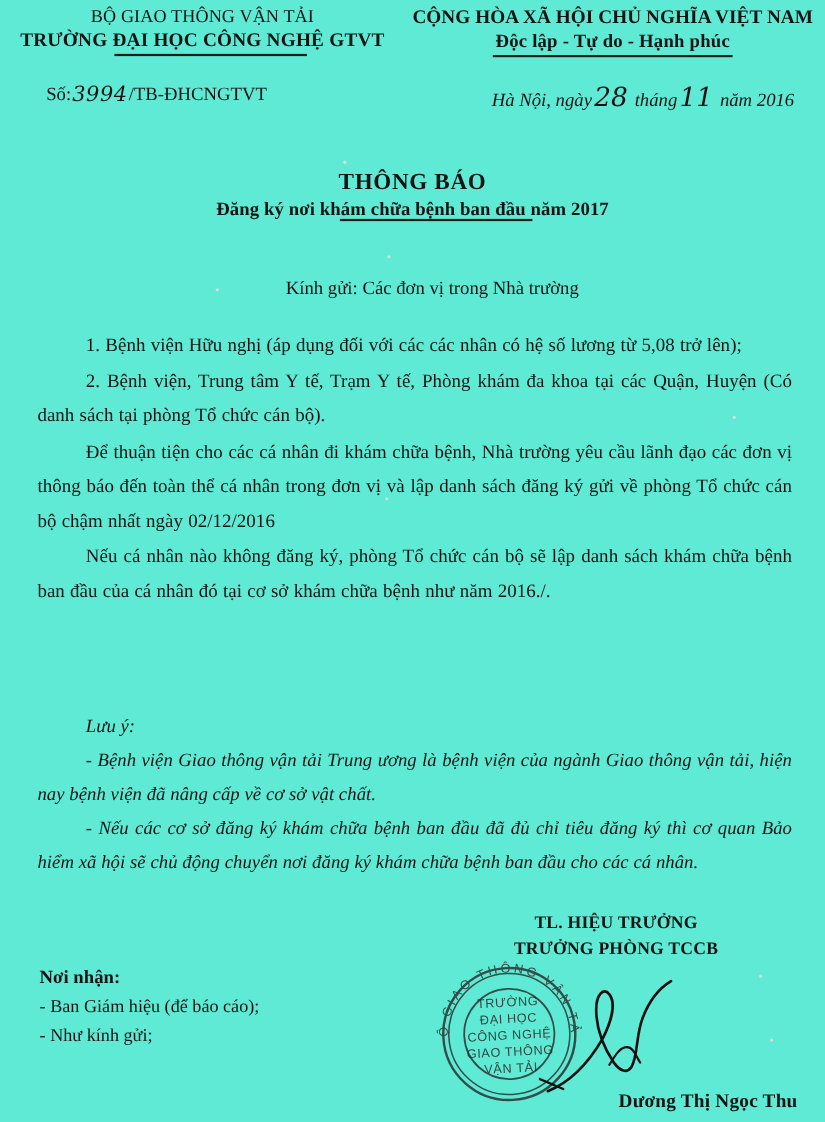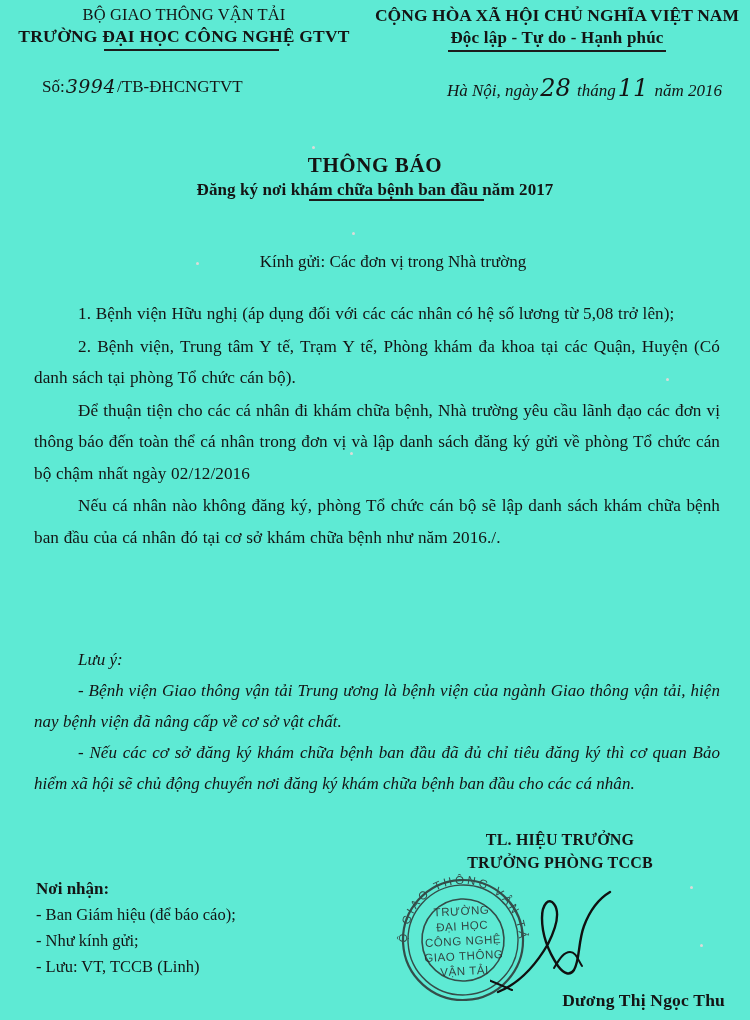--- a/index.html
+++ b/index.html
@@ -321,21 +321,20 @@
   <div class="notes">
     <p class="note-head">Lưu ý:</p>
     <p class="note-item">- Bệnh viện Giao thông vận tải Trung ương là bệnh viện của ngành Giao thông vận tải, hiện nay bệnh viện đã nâng cấp về cơ sở vật chất.</p>
     <p class="note-item">- Nếu các cơ sở đăng ký khám chữa bệnh ban đầu đã đủ chỉ tiêu đăng ký thì cơ quan Bảo hiểm xã hội sẽ chủ động chuyển nơi đăng ký khám chữa bệnh ban đầu cho các cá nhân.</p>
   </div>
 
   <div class="recipients">
     <p class="recipients-title">Nơi nhận:</p>
     <p class="recipients-item">- Ban Giám hiệu (để báo cáo);</p>
     <p class="recipients-item">- Như kính gửi;</p>
-    <p class="recipients-item">- Lưu: VT, TCCB (Linh)</p>
   </div>
 
   <div class="signblock">
     <div class="sign-role">TL. HIỆU TRƯỞNG</div>
     <div class="sign-role">TRƯỞNG PHÒNG TCCB</div>
   </div>
 
   <div class="seal">
     <svg width="156" height="150" viewBox="0 0 156 150" xmlns="http://www.w3.org/2000/svg">
       <defs>

